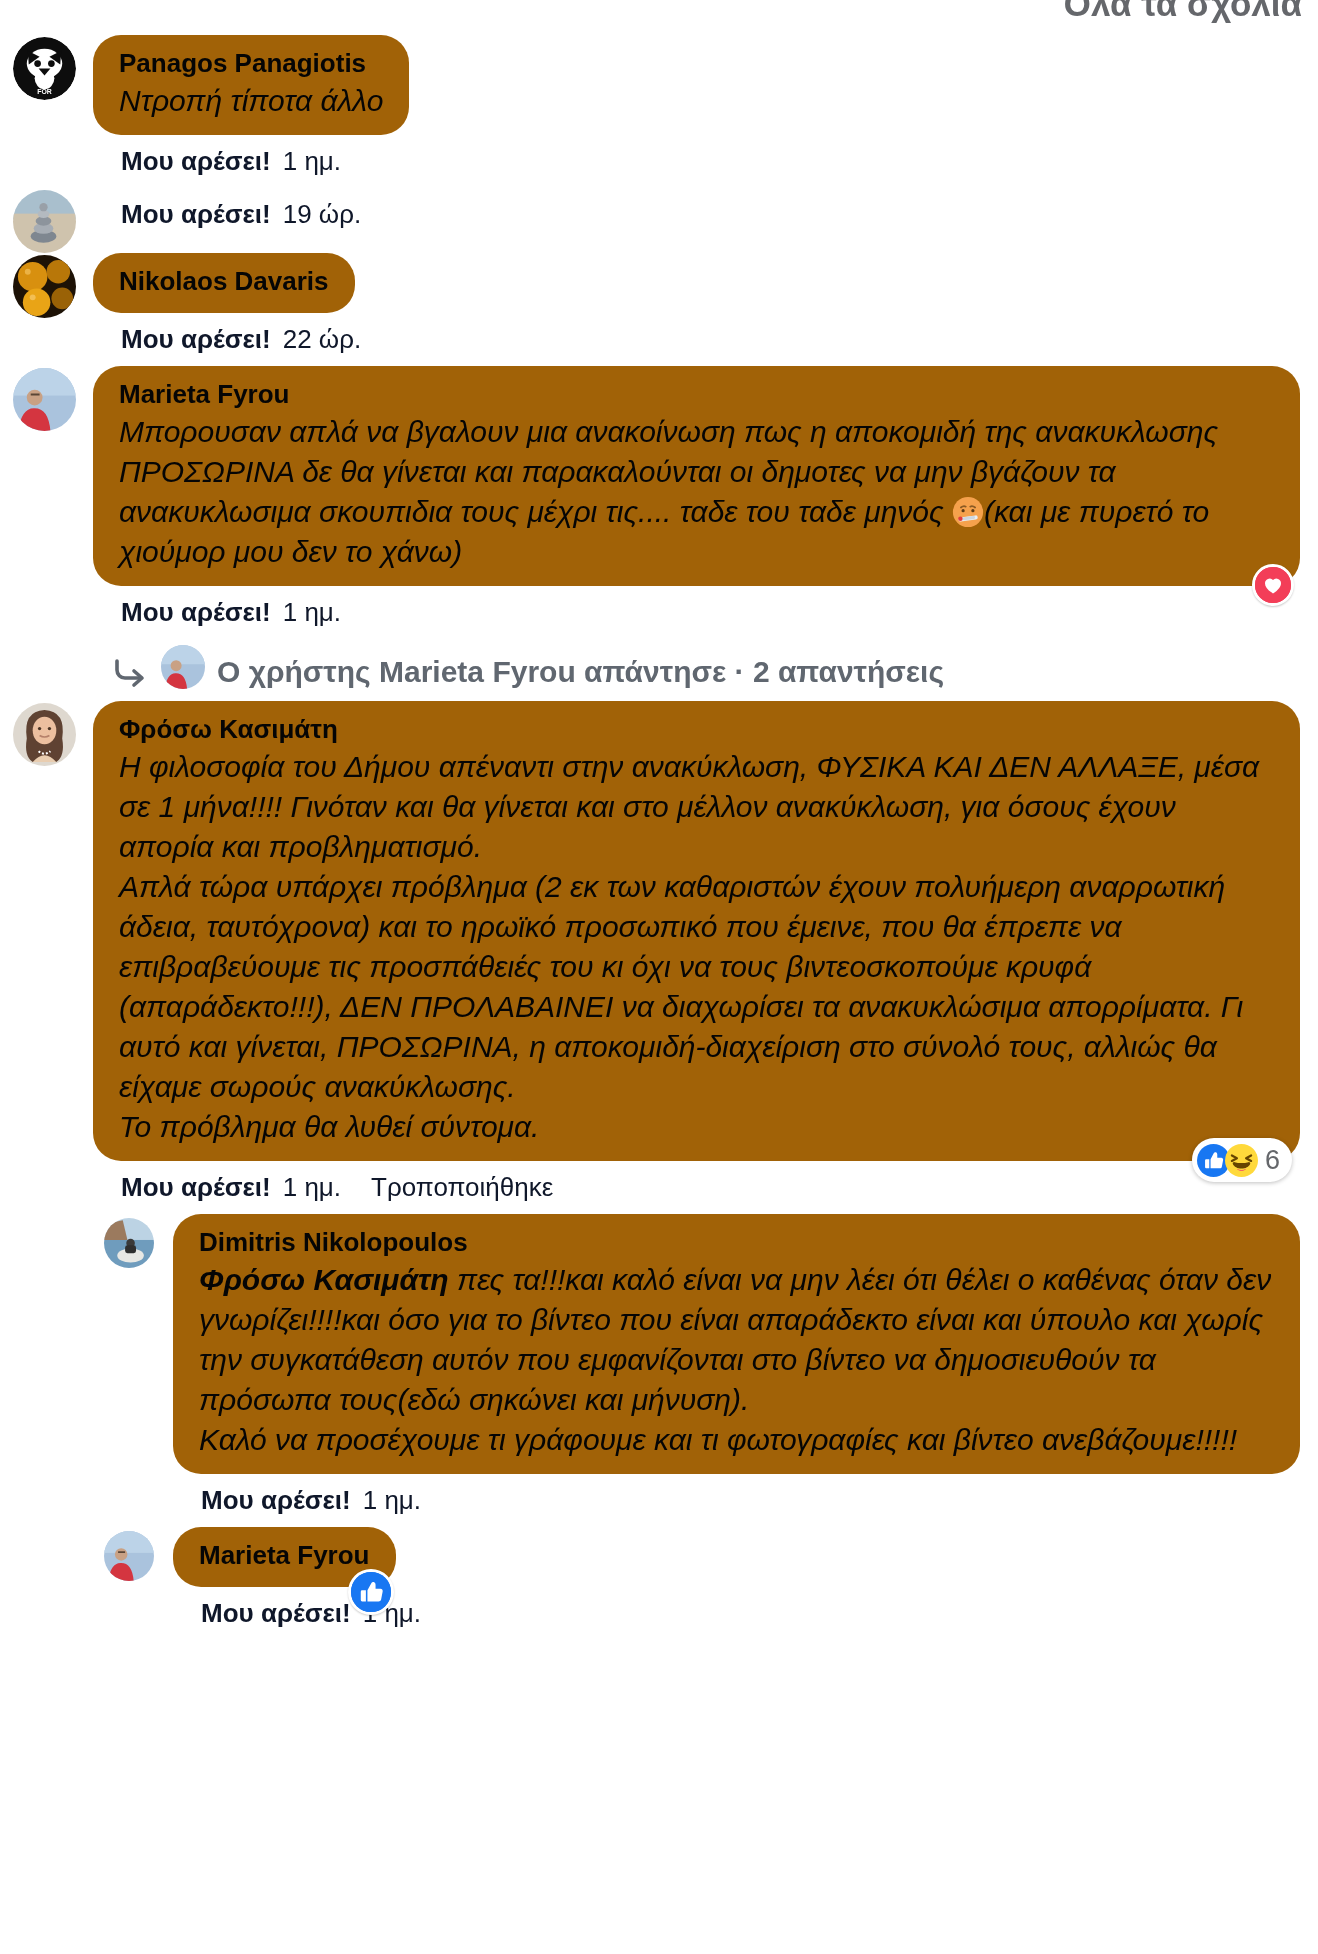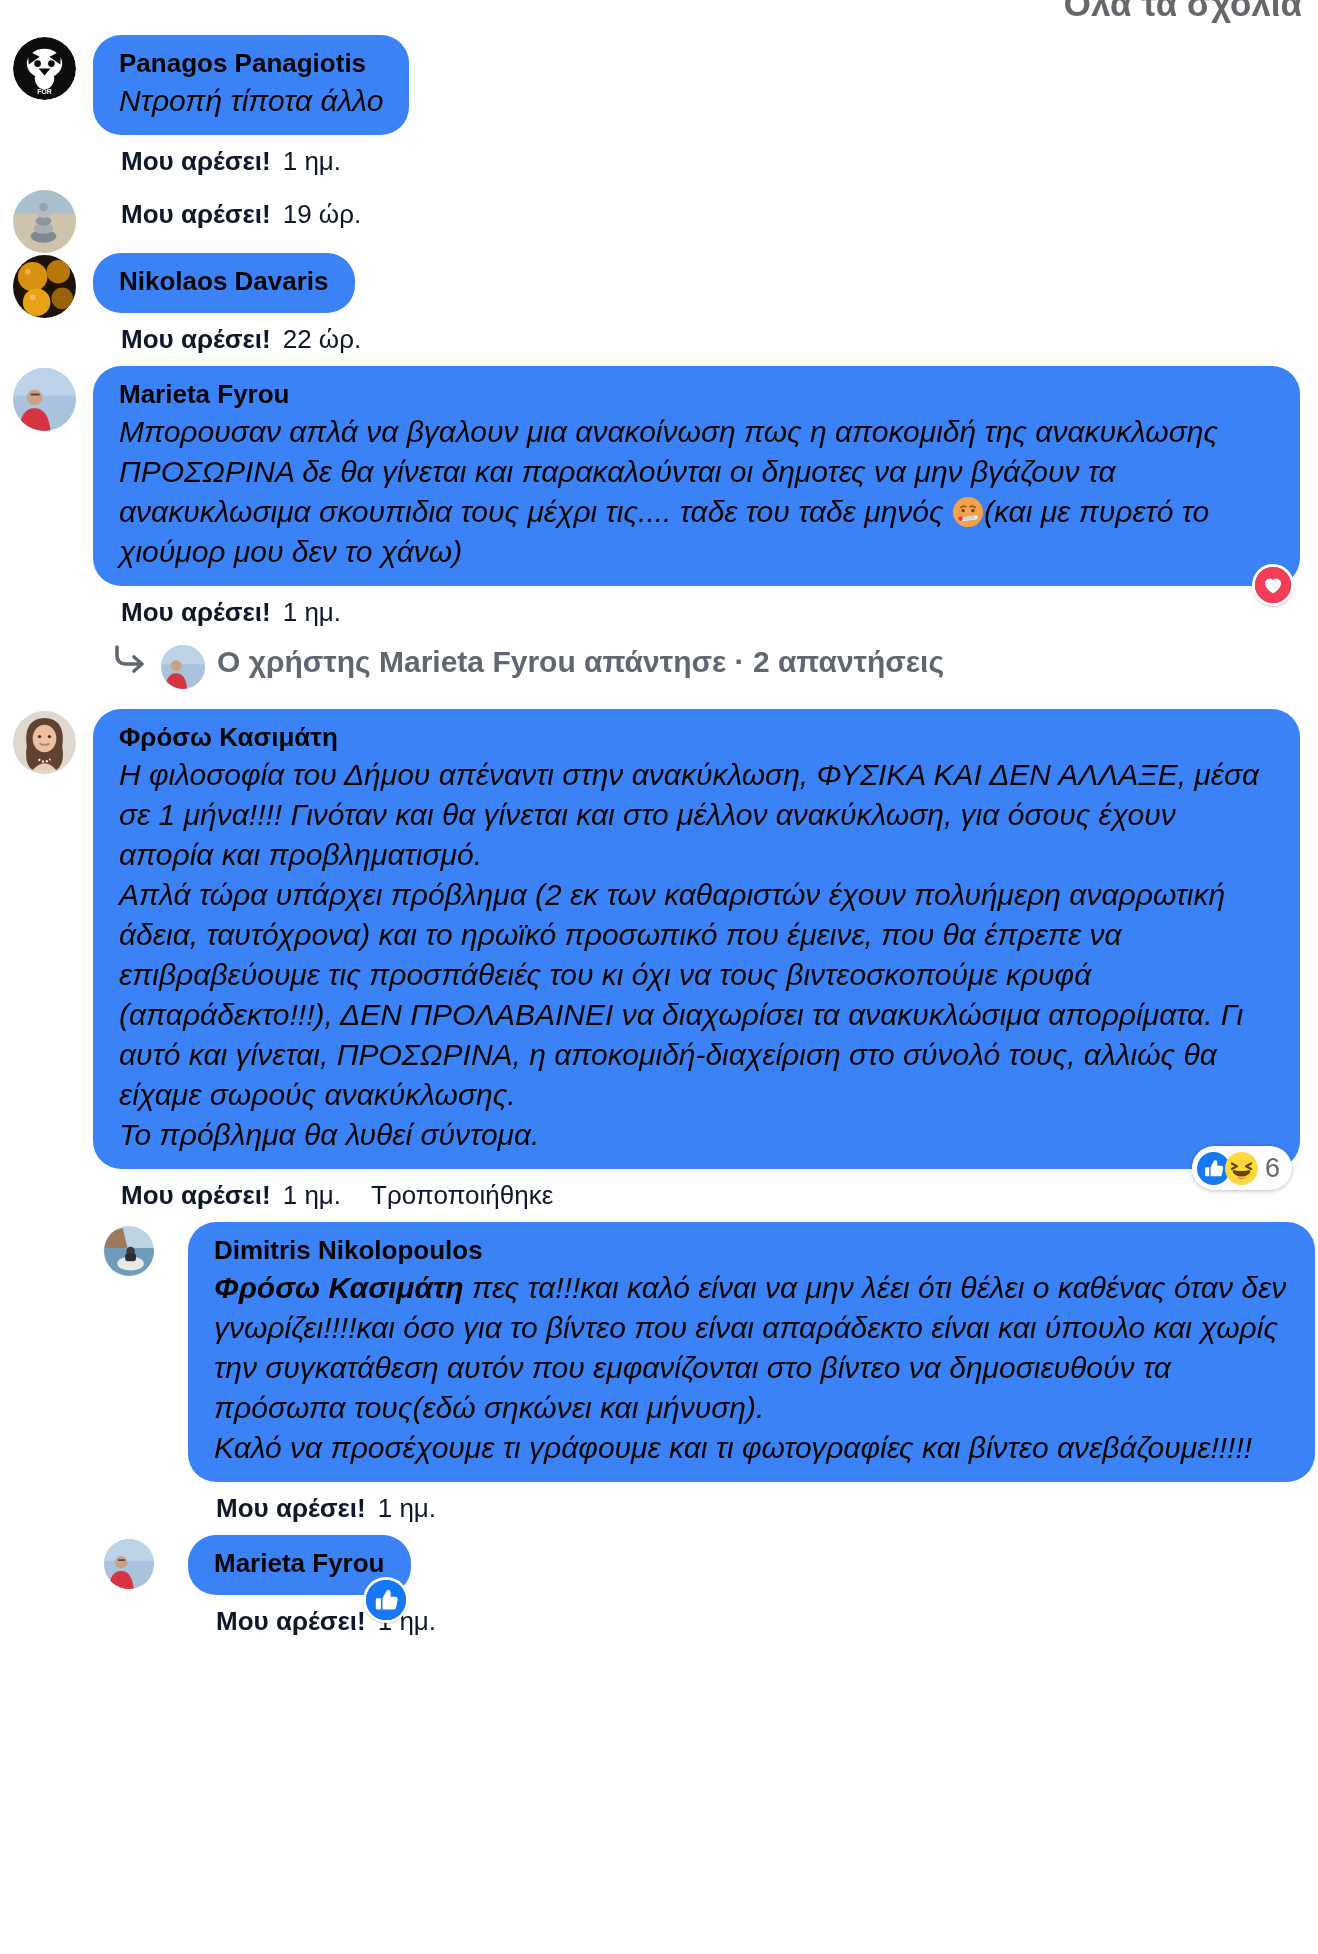--- a/index.html
+++ b/index.html
@@ -8,34 +8,34 @@
     font-family:"Liberation Sans","DejaVu Sans",sans-serif;color:#050505;
   }
   .sort-header{
     position:absolute;top:-16px;right:16px;font-size:35px;font-weight:bold;color:#65676b;
   }
   .comment{display:flex;align-items:flex-start;padding-left:13px;}
   .comment.first{padding-top:35px;}
   .avatar{flex:none;width:63px;height:63px;border-radius:50%;overflow:hidden;margin-right:17px;margin-top:2px;}
   .avatar svg{display:block;width:100%;height:100%;}
   .reply .avatar{width:50px;height:50px;margin-right:19px;margin-top:4px;}
-  .reply{padding-left:104px;gap:15px;}
+  .reply{padding-left:104px;}
   .bubble{
-    position:relative;display:inline-block;background:#3b82f6;border-radius:28px;
+    position:relative;display:inline-block;background:#a16207;border-radius:28px;
     padding:10px 26px 14px 26px;max-width:1155px;box-sizing:content-box;
   }
   .reply .bubble{max-width:1075px;}
   .author{font-size:26px;line-height:36px;font-weight:bold;color:#050505;}
   .txt{font-size:30px;line-height:40px;color:#050505;white-space:pre-line;font-style:italic;}
   .mention{font-weight:bold;}
   .actions{display:flex;align-items:center;padding:13px 0 13px 28px;font-size:26px;color:#0f172a;height:27px;}
   .actions .like-link{font-weight:bold;}
   .actions .time{margin-left:12px;}
   .actions .edited{margin-left:30px;}
-  .reply-summary-row{display:flex;align-items:flex-start;height:44px;margin:6px 0 20px 20px;color:#606770;}
+  .reply-summary-row{display:flex;align-items:flex-end;height:44px;margin:6px 0 12px 20px;color:#606770;}
   .reply-arrow{width:36px;height:30px;margin-right:12px;}
   .mini-avatar{width:44px;height:44px;border-radius:50%;overflow:hidden;margin-right:12px;flex:none;}
   .mini-avatar svg{display:block;width:100%;height:100%;}
   .reply-summary-text{font-size:30px;font-weight:bold;color:#606770;}
   .emoji-inline{display:inline-block;width:32px;height:32px;vertical-align:-6px;}
   
   .badge-heart{
     position:absolute;right:6px;bottom:-20px;width:36px;height:36px;border-radius:50%;
     border:3px solid #fff;box-shadow:0 1px 2px rgba(0,0,0,.2);background:#f33e58;
   }

